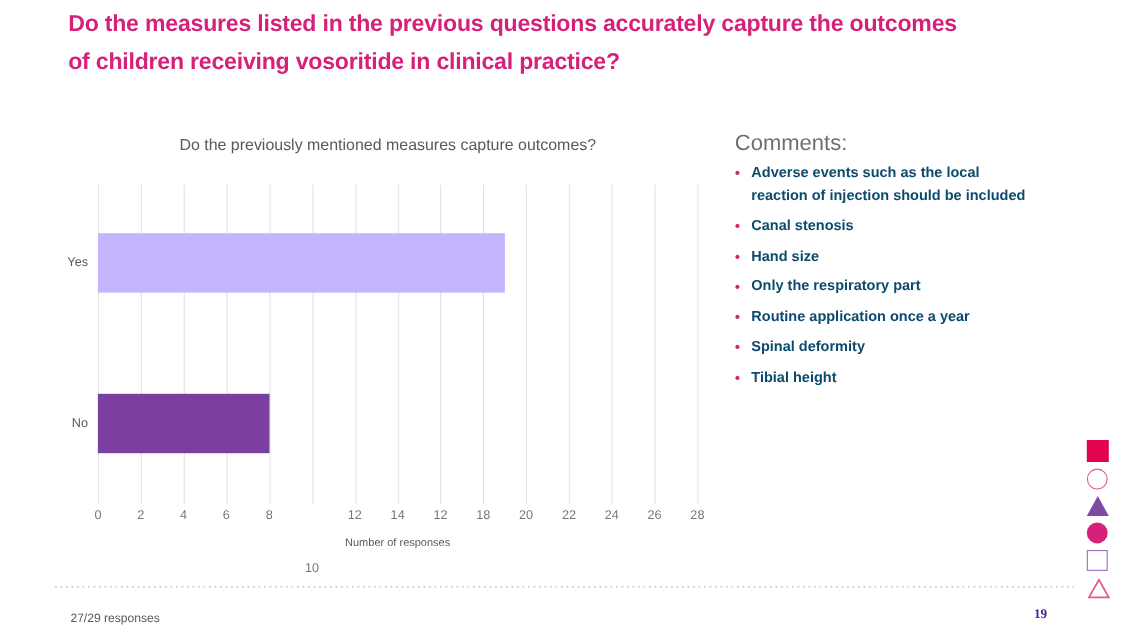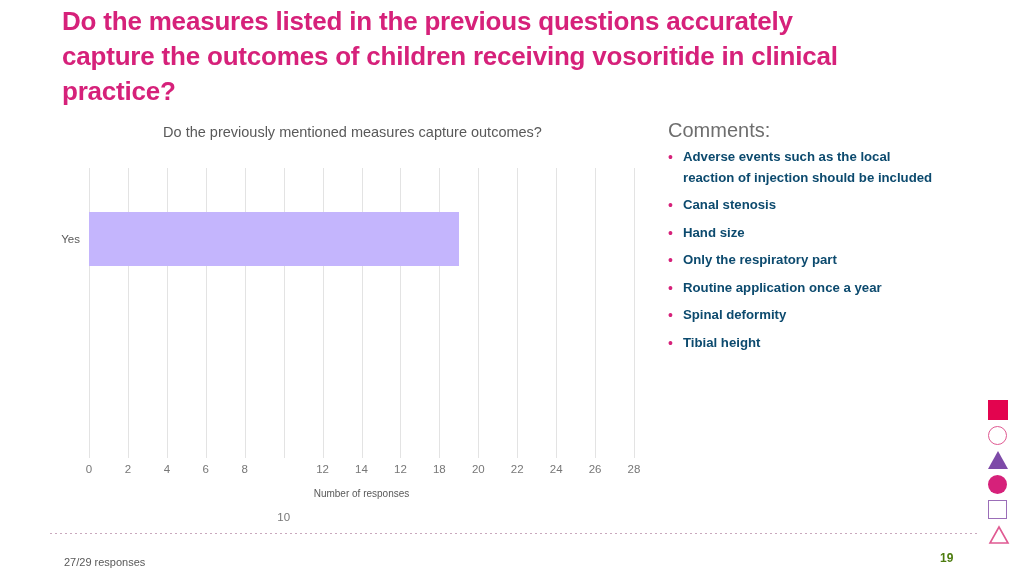--- a/index.html
+++ b/index.html
@@ -16,21 +16,21 @@
     -webkit-font-smoothing: antialiased;
   }
 
   
   #slide-title {
     position: absolute;
     left: 62px;
     top: 4px;
     width: 810px;
     color: #D6217A;
-    font-size: 26px;
+    font-size: 21px;
     font-weight: bold;
     line-height: 35px;
     letter-spacing: -0.2px;
   }
 
   
   #chart-block {
     position: absolute;
     left: 45px;
     top: 122px;
@@ -174,23 +174,24 @@
     position: absolute;
     left: 64px;
     top: 556px;
     color: #595959;
     font-size: 11px;
   }
   #page-number {
     position: absolute;
     left: 940px;
     top: 551px;
-    color: #4d7c0f;
+    color: #4c1d95;
     font-size: 12px;
     font-weight: bold;
+    font-family: Liberation Serif, serif;
   }
 </style>
 </head>
 <body>
 
 <div id="slide-title">Do the measures listed in the previous questions accurately capture the outcomes of children receiving vosoritide in clinical practice?</div>
 
 <div id="chart-block">
 
   <div id="chart-title">Do the previously mentioned measures capture outcomes?</div>
@@ -208,20 +209,23 @@
       <div class="gridline" style="left: 311.429px; background: rgb(227, 227, 227);"></div>
       <div class="gridline" style="left: 350.357px; background: rgb(227, 227, 227);"></div>
       <div class="gridline" style="left: 389.286px; background: rgb(227, 227, 227);"></div>
       <div class="gridline" style="left: 428.214px; background: rgb(227, 227, 227);"></div>
       <div class="gridline" style="left: 467.143px; background: rgb(227, 227, 227);"></div>
       <div class="gridline" style="left: 506.071px; background: rgb(227, 227, 227);"></div>
       <div class="gridline" style="left: 545px; background: rgb(227, 227, 227);"></div>
       <div class="bar bar-yes" style="left: 0px; width: 369.821px; background: #c4b5fd;">
         <div class="ycat">Yes</div>
       </div>
+      <div class="bar bar-no" style="left: 0px; width: 155.714px; background: rgb(123, 63, 160);">
+        <div class="ycat">No</div>
+      </div>
       <div class="xtick" style="left: 0px;">0</div>
       <div class="xtick" style="left: 38.9286px;">2</div>
       <div class="xtick" style="left: 77.8571px;">4</div>
       <div class="xtick" style="left: 116.786px;">6</div>
       <div class="xtick" style="left: 155.714px;">8</div>
       <div class="xtick" style="left: 194.643px; margin-top: 48px;">10</div>
       <div class="xtick" style="left: 233.571px;">12</div>
       <div class="xtick" style="left: 272.5px;">14</div>
       <div class="xtick" style="left: 311.429px;">12</div>
       <div class="xtick" style="left: 350.357px;">18</div>

